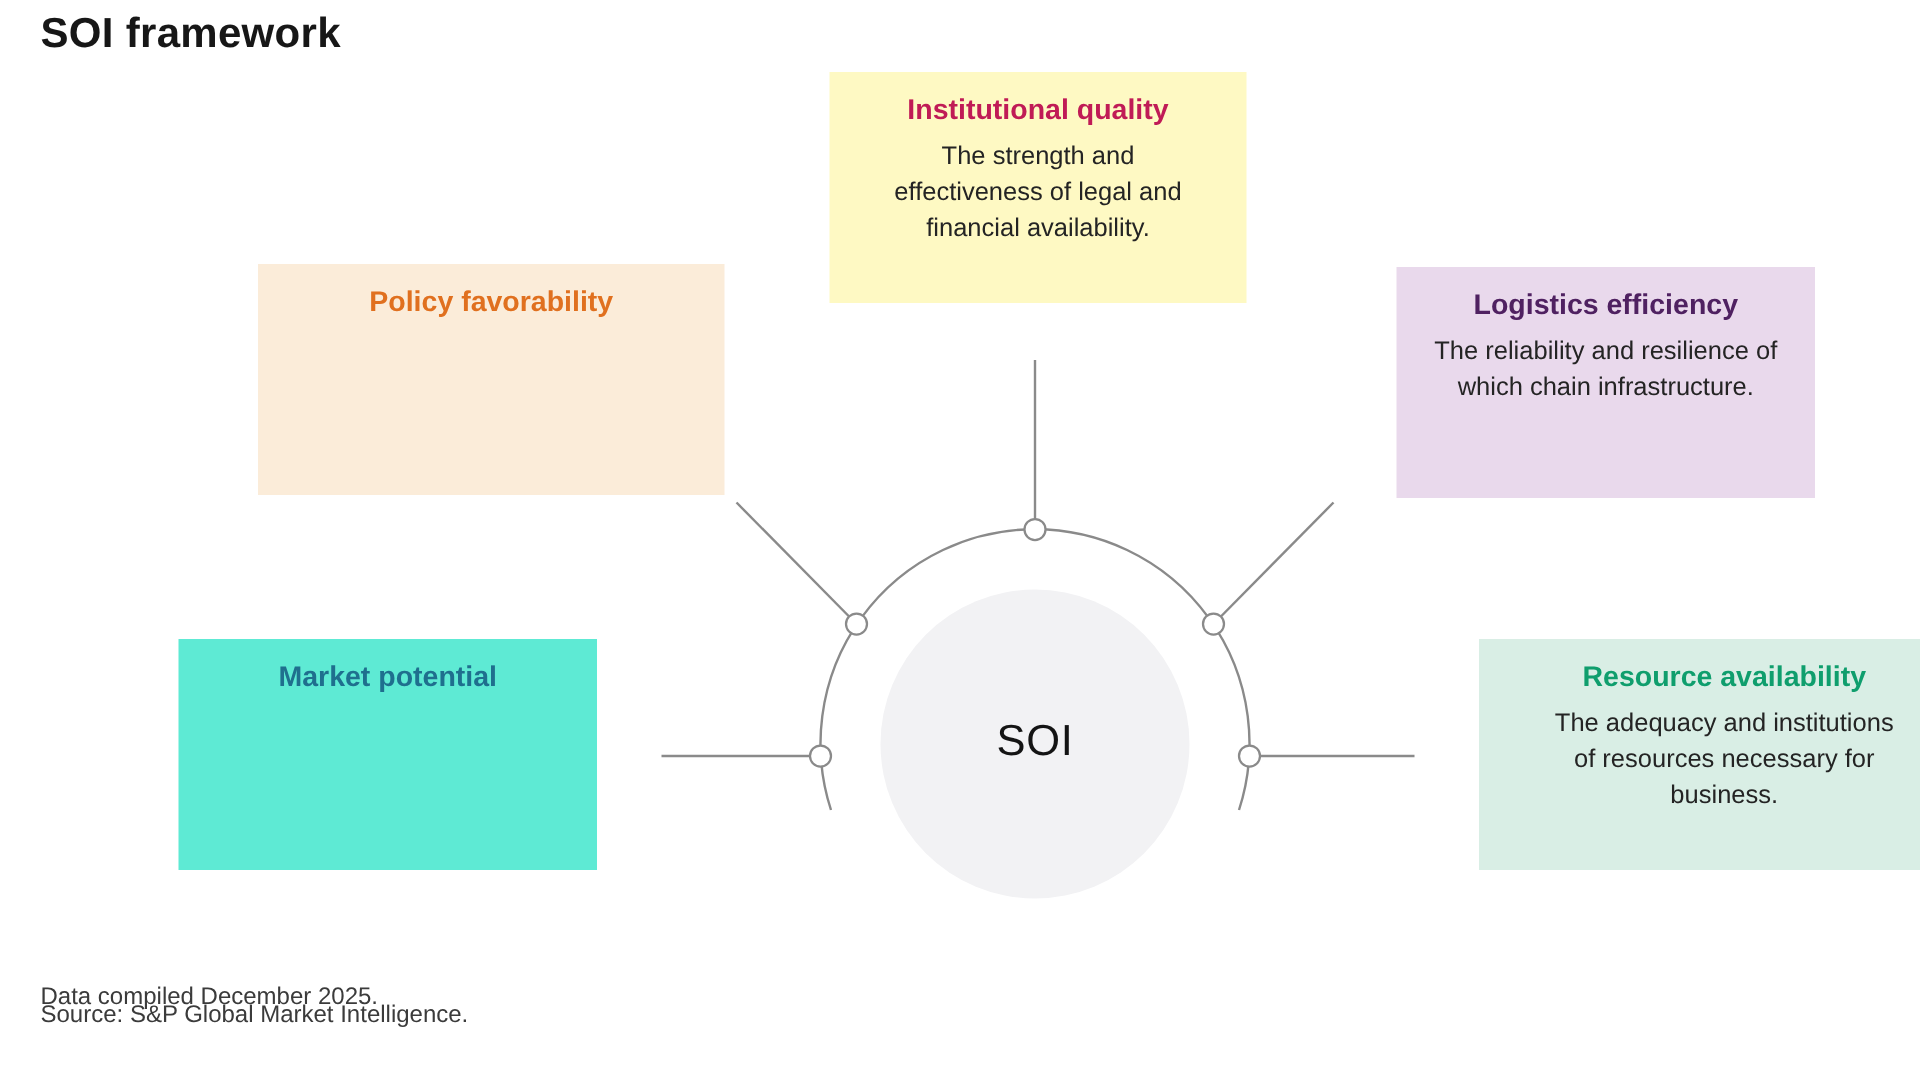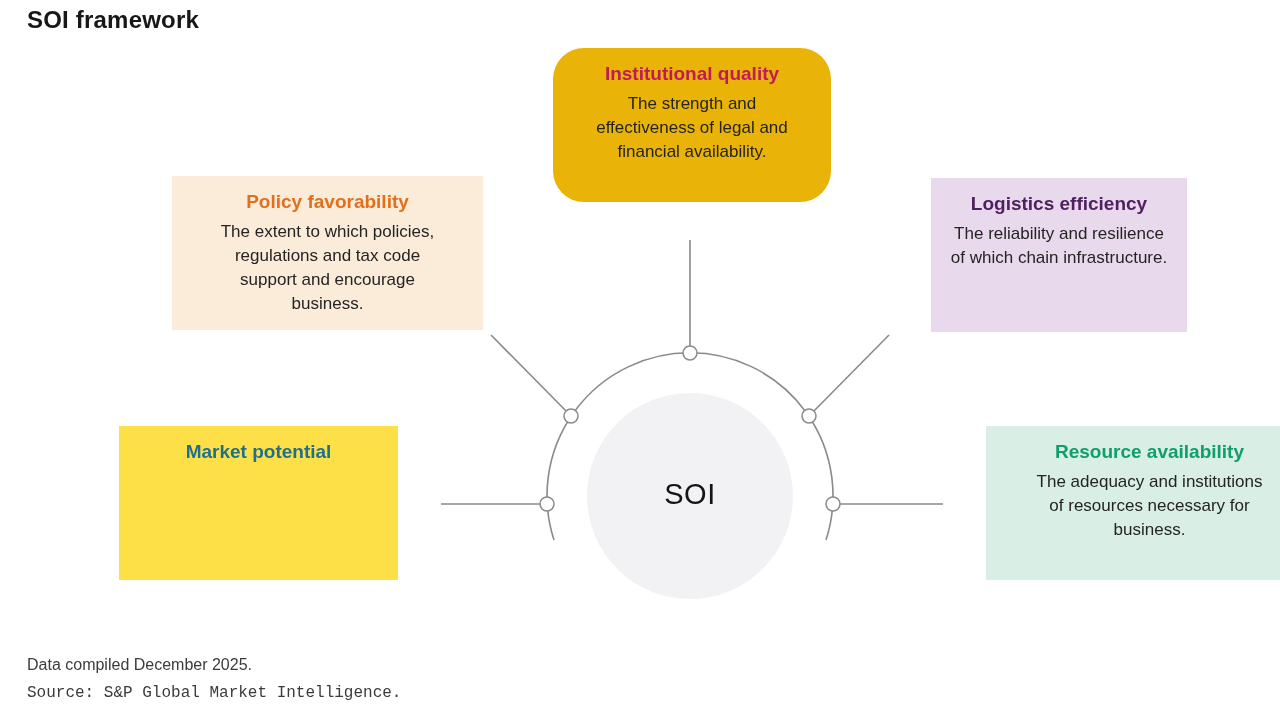--- a/index.html
+++ b/index.html
@@ -3,47 +3,47 @@
 <meta charset="utf-8">
 <style>
   html,body{margin:0;padding:0;}
   body{
     width:1280px;height:721px;position:relative;background:#ffffff;
     font-family:"Liberation Sans","DejaVu Sans",sans-serif;
     overflow:hidden;
   }
   .abs{position:absolute;}
   #chart-title{
-    left:27px;top:6px;font-size:24px;font-weight:bold;color:#171717;
+    left:27px;top:6px;font-size:28px;font-weight:bold;color:#171717;
     letter-spacing:.2px;
   }
   .pillar{
     position:absolute;height:154px;box-sizing:border-box;
     padding:12px 18px;text-align:center;
   }
   .pillar-title{font-size:19px;font-weight:bold;margin:3px 0 7px;}
   .pillar-desc{
     font-size:17px;line-height:24px;color:#242424;
     max-width:232px;margin:0 auto;
   }
   #pillar-0{left:553px;top:48px;width:278px;}
   #pillar-1{left:172px;top:164px;width:311px;margin-top:12px;}
-  #pillar-2{left:931px;top:178px;width:256px;}
+  #pillar-2{left:931px;top:178px;width:279px;}
   #pillar-3{left:119px;top:426px;width:279px;}
   #pillar-4{left:986px;top:426px;width:327px;}
   #hub-svg{left:0;top:0;}
   #hub-label{
     left:590px;top:478px;width:200px;text-align:center;
     font-size:29px;font-weight:normal;color:#141414;letter-spacing:.5px;
   }
   .footer-line{
     left:27px;font-size:16px;color:#3b3b3b;line-height:21px;
   }
   #footer-1{top:654px;}
-  #footer-2{top:683px;font-family:Liberation Mono, monospace;}
+  #footer-2{top:666px;}
   #footer-3{top:728px;}
 </style>
 </head>
 <body>
 
 <div class="abs" id="chart-title">SOI framework</div>
 
 <svg class="abs" id="hub-svg" width="1280" height="721" viewBox="0 0 1280 721">
   <path d="M 554 540 A 143 143 0 1 1 826 540" fill="none" stroke-width="1.6" stroke="#8a8a8a"></path>
   <line x1="690" y1="240" x2="690" y2="353" stroke-width="1.6" stroke="#8a8a8a"></line>
@@ -54,33 +54,32 @@
   <circle cx="690" cy="496" r="103" stroke="none" fill="#f2f2f4"></circle>
   <circle cx="690" cy="353" r="7" stroke-width="1.5" stroke="#8a8a8a" fill="#ffffff"></circle>
   <circle cx="571" cy="416" r="7" stroke-width="1.5" stroke="#8a8a8a" fill="#ffffff"></circle>
   <circle cx="809" cy="416" r="7" stroke-width="1.5" stroke="#8a8a8a" fill="#ffffff"></circle>
   <circle cx="547" cy="504" r="7" stroke-width="1.5" stroke="#8a8a8a" fill="#ffffff"></circle>
   <circle cx="833" cy="504" r="7" stroke-width="1.5" stroke="#8a8a8a" fill="#ffffff"></circle>
 </svg>
 
 <div class="abs" id="hub-label">SOI</div>
 
-<div class="pillar" id="pillar-0" style="background: #eab308; border-radius: 31px;">
+<div class="pillar" id="pillar-0" style="background: #fef9c3;">
   <div class="pillar-title" style="color: rgb(192, 27, 86);">Institutional quality</div>
   <div class="pillar-desc">The strength and effectiveness of legal and financial availability.</div>
 </div>
 <div class="pillar" id="pillar-1" style="background: rgb(251, 236, 217);">
   <div class="pillar-title" style="color: rgb(224, 112, 31);">Policy favorability</div>
-  <div class="pillar-desc">The extent to which policies, regulations and tax code support and encourage business.</div>
 </div>
 <div class="pillar" id="pillar-2" style="background: rgb(233, 217, 236);">
   <div class="pillar-title" style="color: rgb(79, 33, 97);">Logistics efficiency</div>
   <div class="pillar-desc">The reliability and resilience of which chain infrastructure.</div>
 </div>
-<div class="pillar" id="pillar-3" style="background: #fde047;">
+<div class="pillar" id="pillar-3" style="background: #5eead4;">
   <div class="pillar-title" style="color: rgb(31, 111, 142);">Market potential</div>
 </div>
 <div class="pillar" id="pillar-4" style="background: rgb(217, 238, 229);">
   <div class="pillar-title" style="color: rgb(15, 158, 109);">Resource availability</div>
   <div class="pillar-desc">The adequacy and institutions of resources necessary for business.</div>
 </div>
 
 <div class="abs footer-line" id="footer-1">Data compiled December 2025.</div>
 <div class="abs footer-line" id="footer-2">Source: S&amp;P Global Market Intelligence.</div>
 <div class="abs footer-line" id="footer-3">© 2025 S&amp;P Global.</div>

